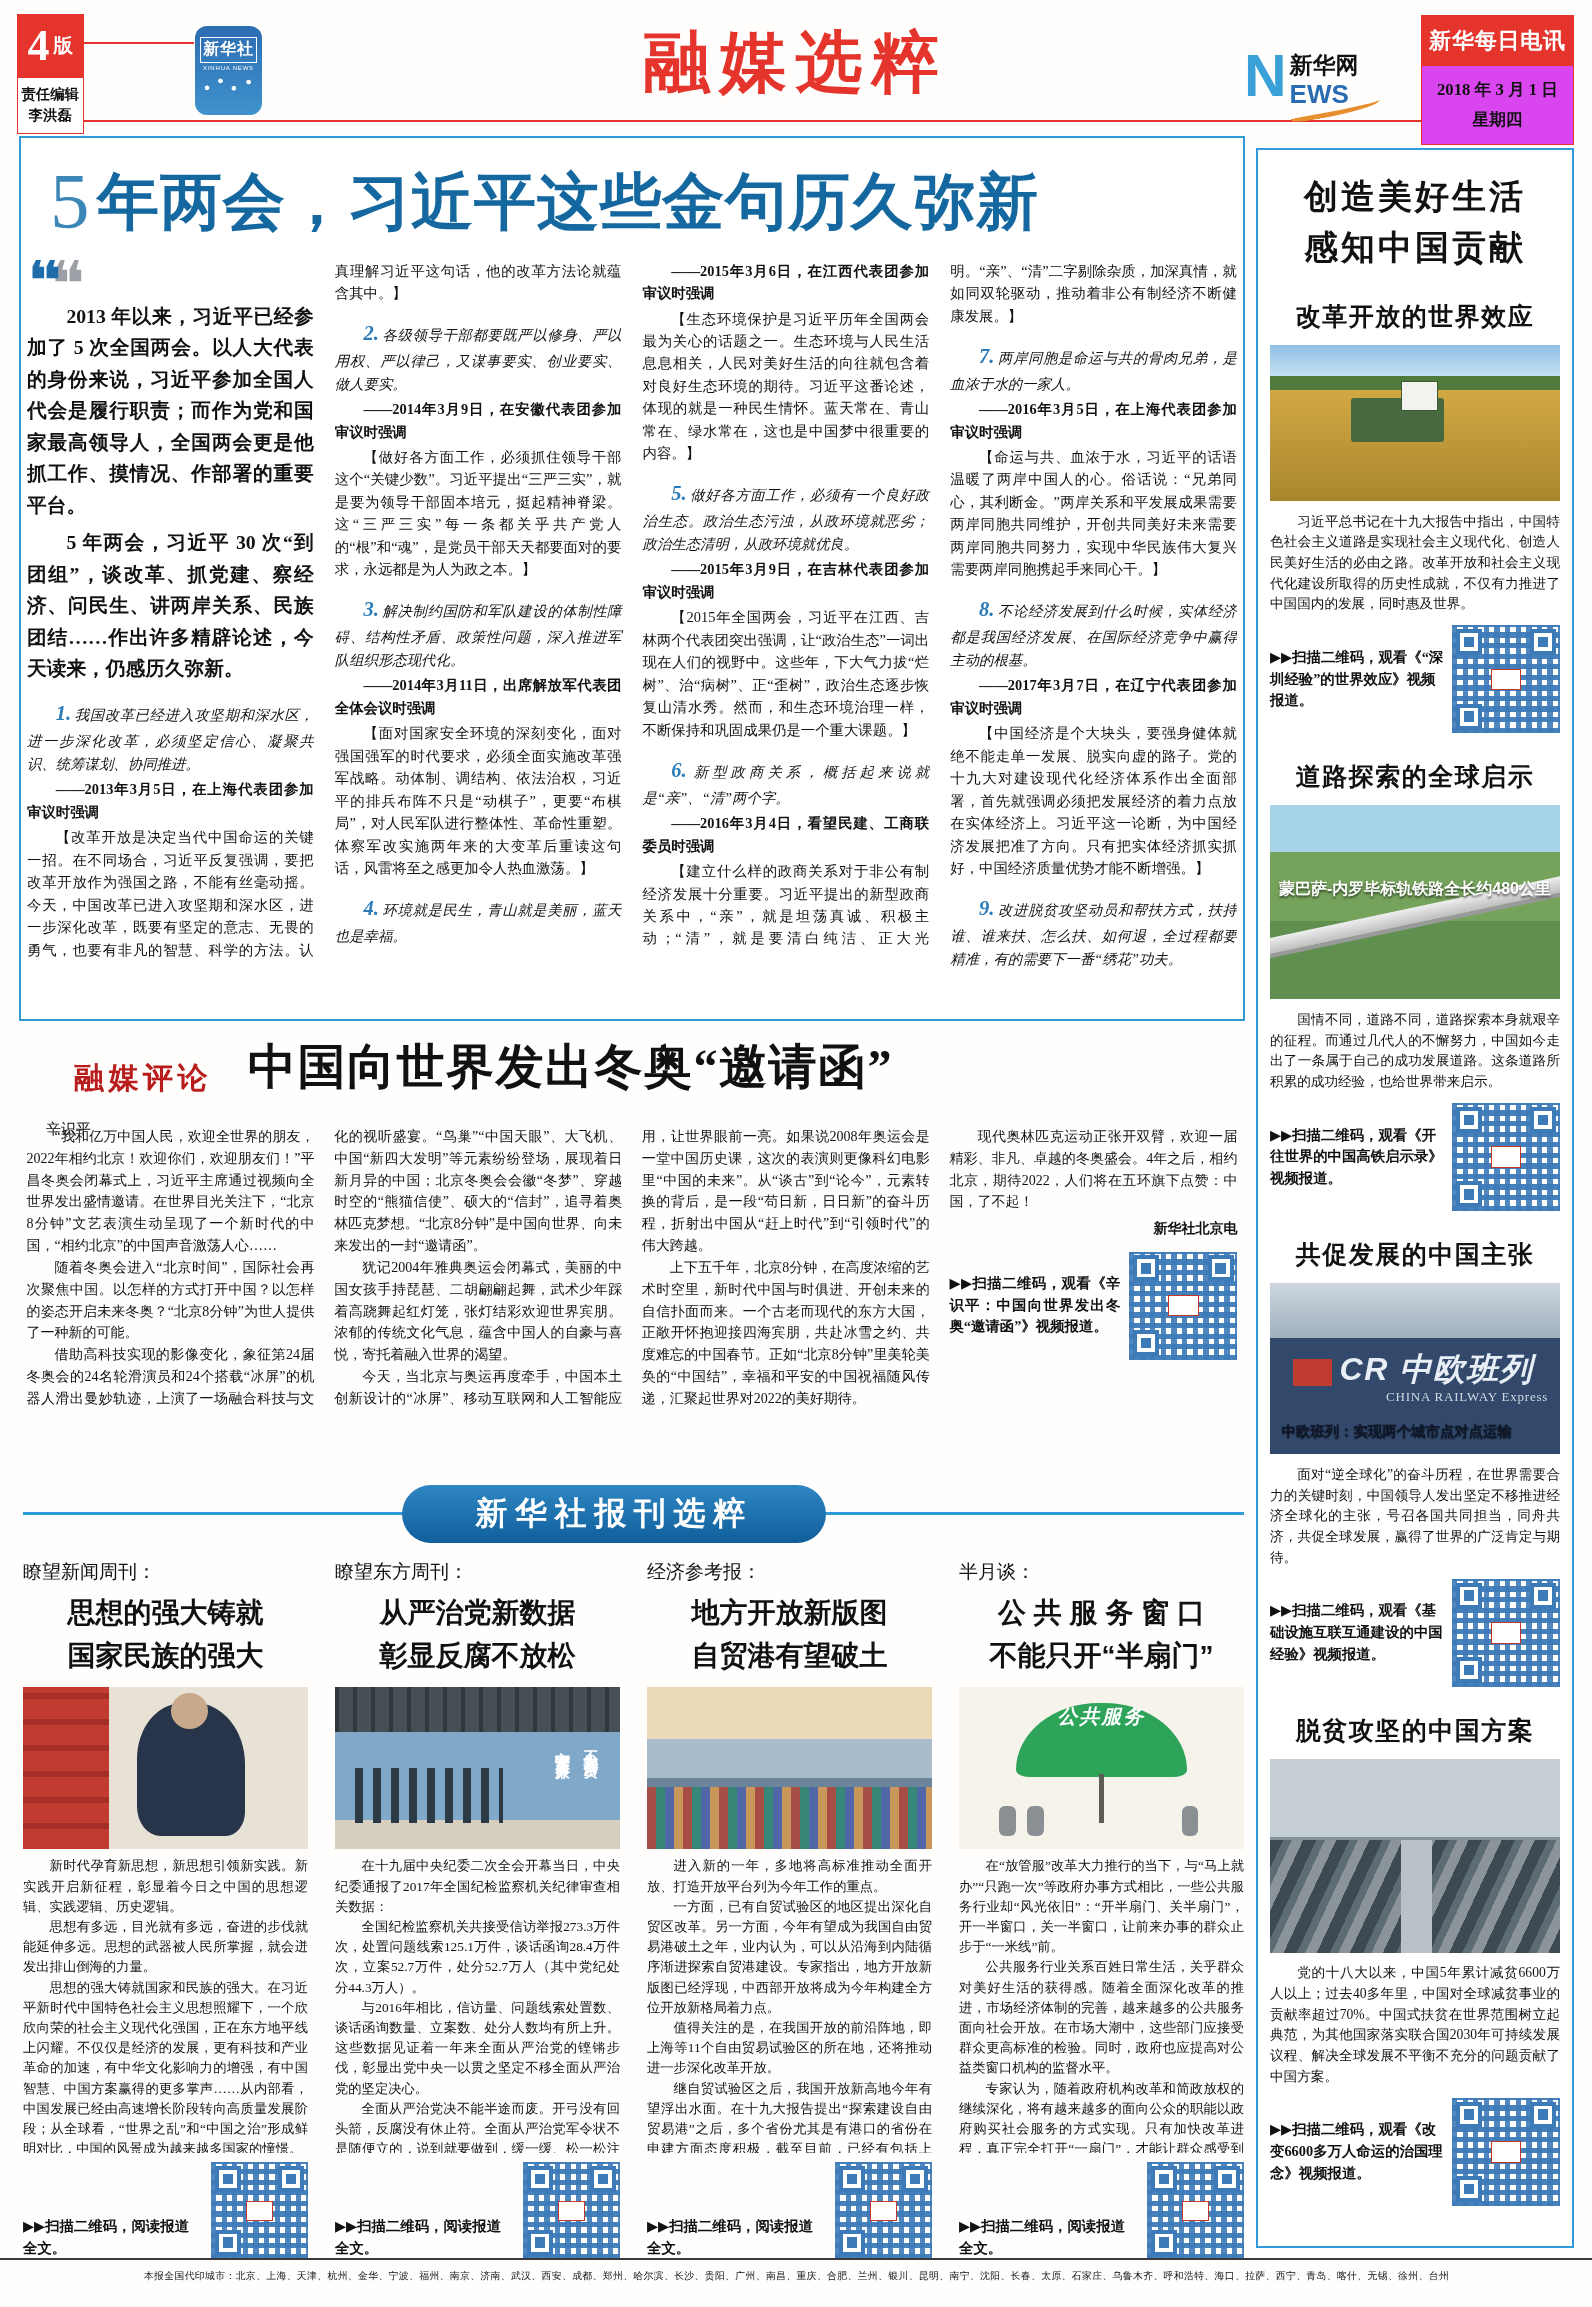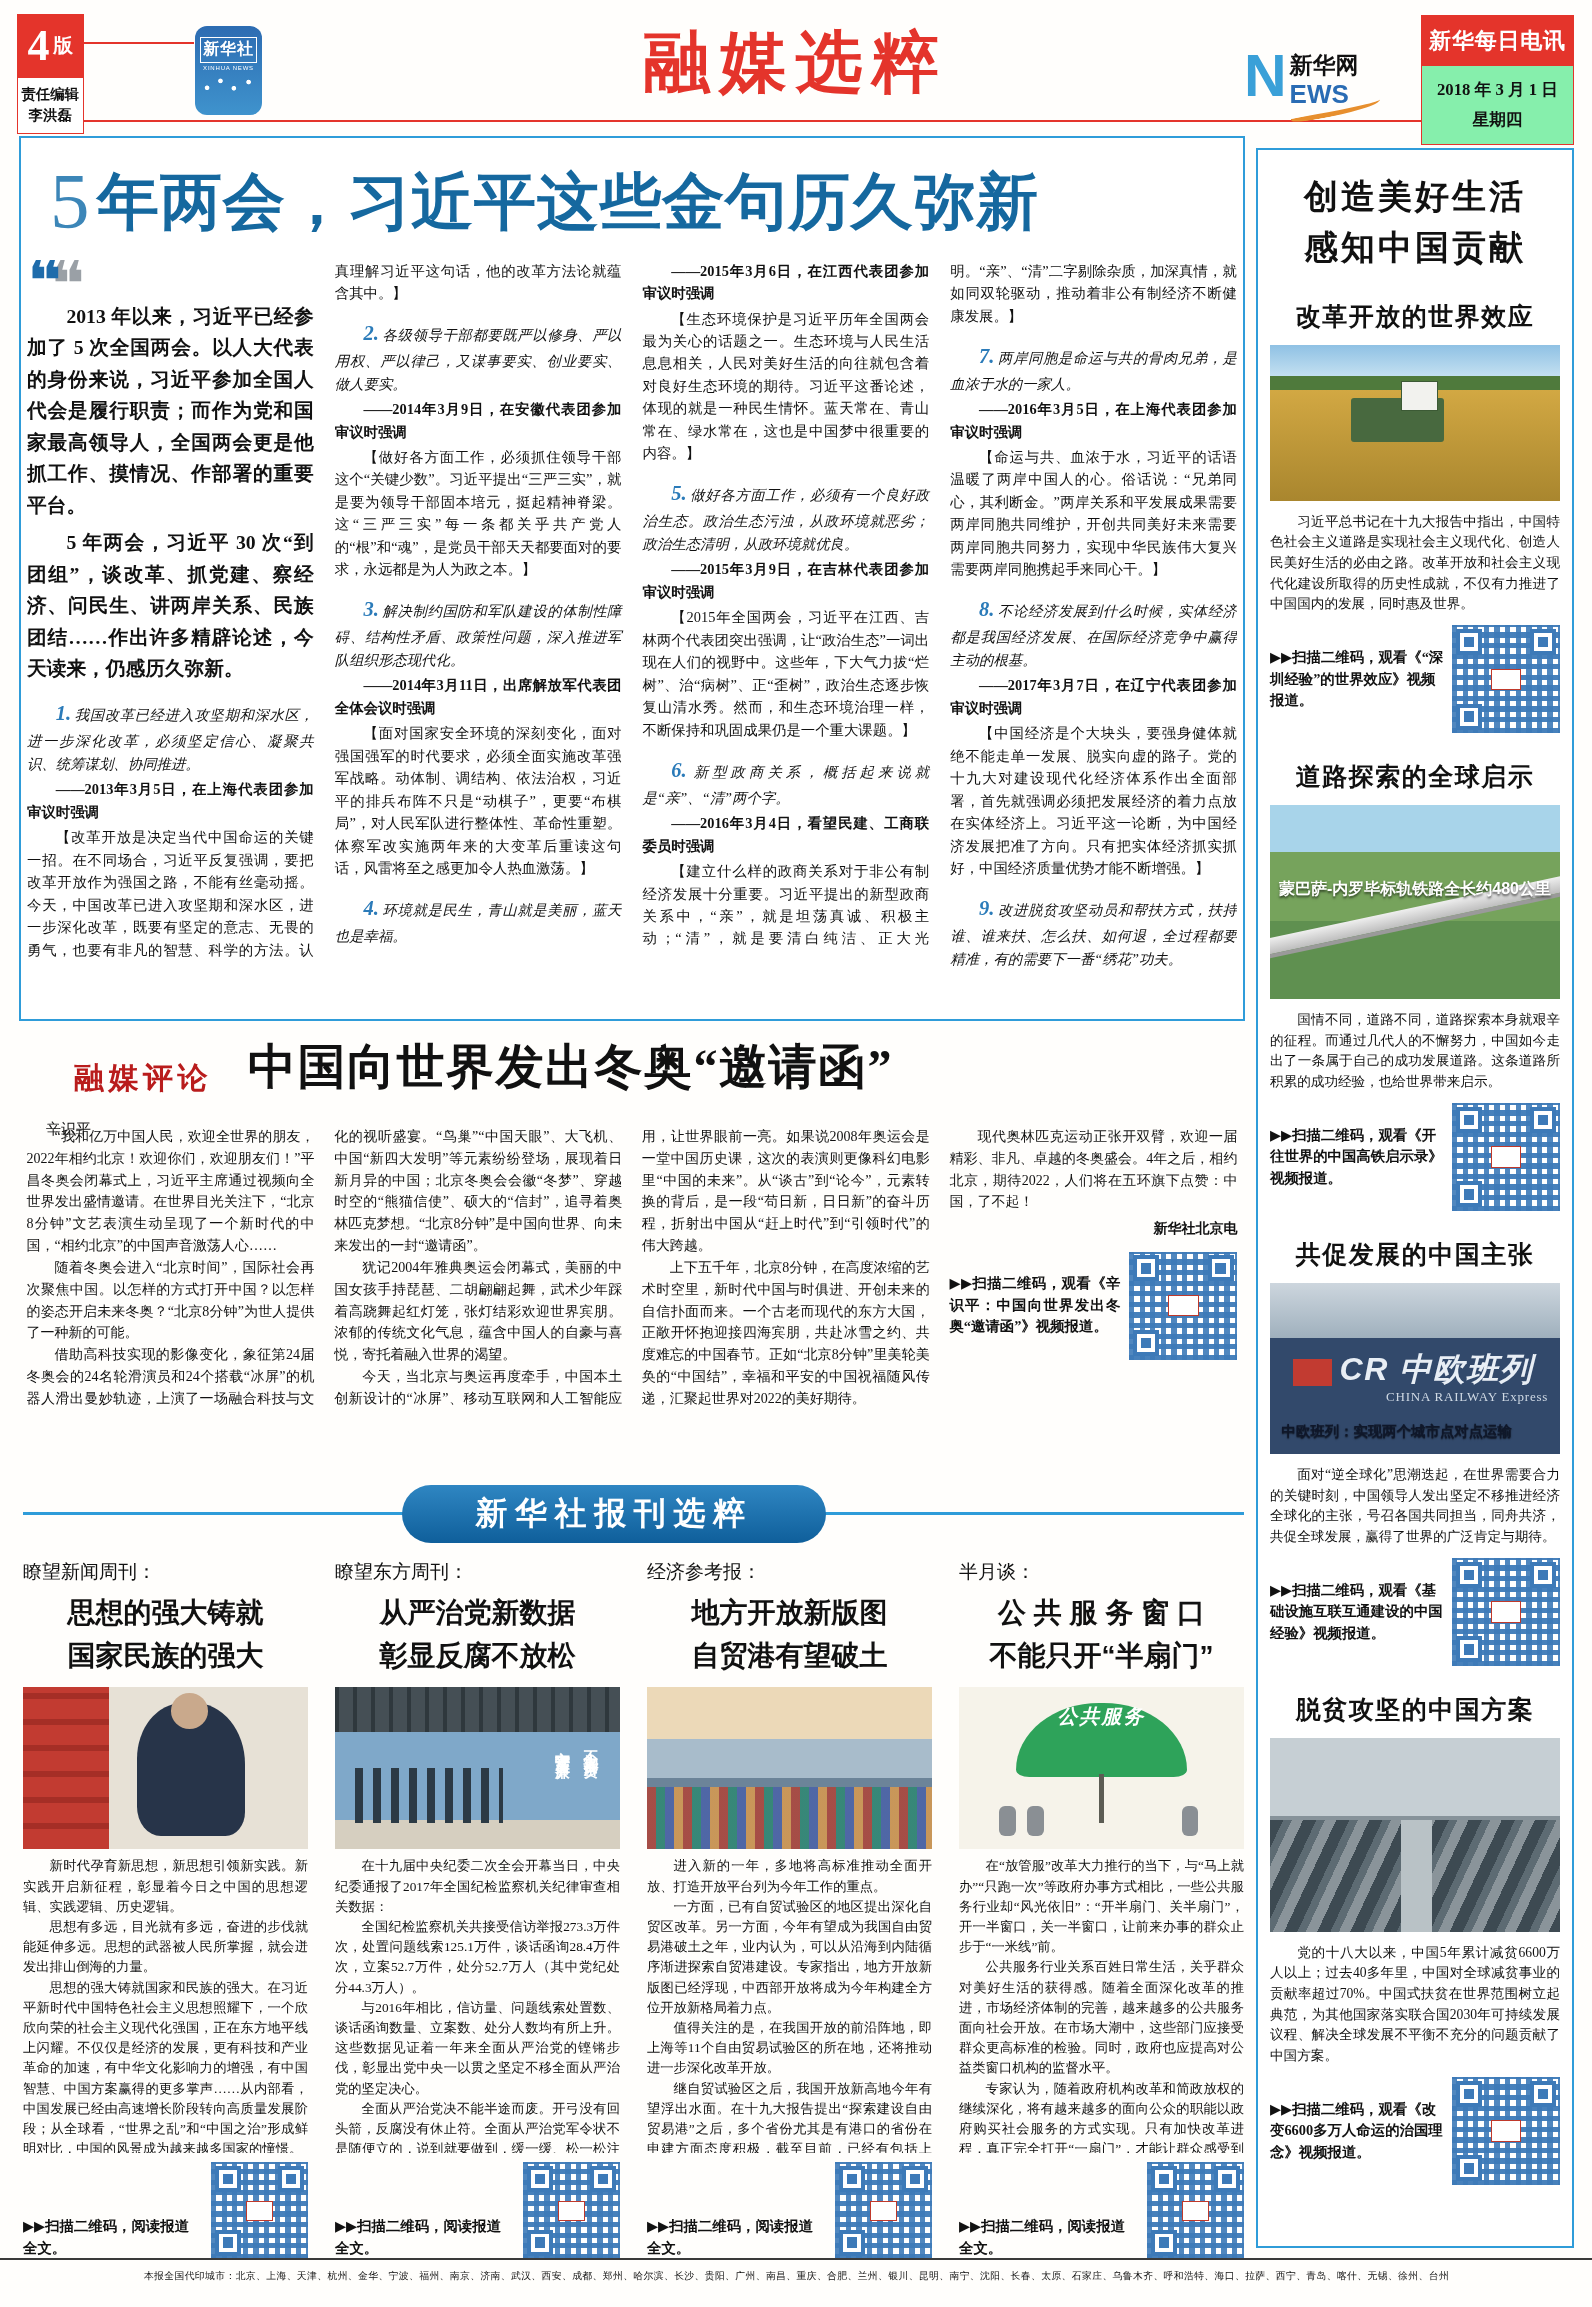--- a/index.html
+++ b/index.html
@@ -33,21 +33,21 @@
 
   .news-logo { position:absolute; left:1244px; top:50px; display:flex; align-items:flex-start; font-family:"Liberation Sans","DejaVu Sans",sans-serif; }
   .news-logo .n { font-size:59px; font-weight:900; color:#3aa0d8; line-height:0.9; }
   .news-logo .col { margin-left:3px; }
   .news-logo .cn { font-size:23px; font-weight:900; color:#111; }
   .news-logo .ews { font-size:26px; font-weight:900; color:#2a6cb4; line-height:1; }
   .news-logo .swoosh { width:91px; height:12px; border-bottom:5.3px solid #e78f2e; border-radius:0 0 100% 40%; transform:rotate(-10deg); margin-top:-3px; }
 
   .paper-box { position:absolute; left:1421px; top:15px; width:153px; font-family:"Liberation Serif",serif; }
   .paper-name { background:#e4342b; color:#fff; font-size:22px; font-weight:800; text-align:center; padding:10.6px 1.5px; letter-spacing:0.8px; }
-  .paper-date { border:1.5px solid #e4342b; border-top:none; background:#86efac; text-align:center; padding:9px 3px; font-size:16.7px; font-weight:700; line-height:1.8; }
+  .paper-date { border:1.5px solid #e4342b; border-top:none; background:#d946ef; text-align:center; padding:9px 3px; font-size:16.7px; font-weight:700; line-height:1.8; }
 
   
   .main-box { position:absolute; left:19px; top:136px; width:1226px; height:885px; border:2.3px solid #2f9cd9; background:#fff; padding:0 6px; overflow:hidden; }
   .main-headline { margin-top:18px; padding-left:23px; white-space:nowrap; }
   .main-headline .hl-num { font-size:79px; font-weight:400; color:#3c86b8; font-family:"Liberation Serif",serif; margin-right:7.6px; vertical-align:-4.5px; }
   .main-headline .hl-txt { font-size:62px; font-weight:900; color:#15689f; font-family:"Liberation Serif",serif; letter-spacing:0.8px; }
   .article-cols { margin-top:13.6px; height:721px; column-count:4; column-gap:21px; font-size:14.4px; line-height:1.56; text-align:justify; overflow:hidden; }
   .bigquote { display:block; height:41px; font-size:65px; line-height:0.7; color:#1f6cab; text-shadow:23px 3px 0 #9aa0a6; font-family:"Liberation Serif",serif; }
   p.lead { font-size:19.7px; font-weight:700; line-height:1.6; text-indent:2em; margin-bottom:6px; }
   .item { margin-top:13.6px; }
@@ -463,21 +463,21 @@
       <div class="sb-head">共促发展的中国主张</div>
       <div class="sb-photo photo-train">
         <div class="sky2"></div>
         <div class="boxc"></div>
         <div class="cr"></div>
         <div class="brand">CR 中欧班列</div>
         <div class="brand-en">CHINA RAILWAY Express</div>
         <div class="cap">中欧班列：实现两个城市点对点运输</div>
       </div>
       <div class="sb-text">
-          <p>面对“逆全球化”思潮迭起，在世界需要合力的关键时刻，中国领导人发出坚定不移推进经济全球化的主张，号召各国共同担当，同舟共济，共促全球发展，赢得了世界的广泛肯定与期待。</p>
+          <p>面对“逆全球化”的奋斗历程，在世界需要合力的关键时刻，中国领导人发出坚定不移推进经济全球化的主张，号召各国共同担当，同舟共济，共促全球发展，赢得了世界的广泛肯定与期待。</p>
         </div>
       <div class="sb-qr">
         <div class="qr-cap">▶▶扫描二维码，观看《基础设施互联互通建设的中国经验》视频报道。</div>
         <div class="qr qr-140">
             <i class="fp tl"></i>
             <i class="fp tr"></i>
             <i class="fp bl"></i>
             <i class="center"></i>
           </div>
       </div>

